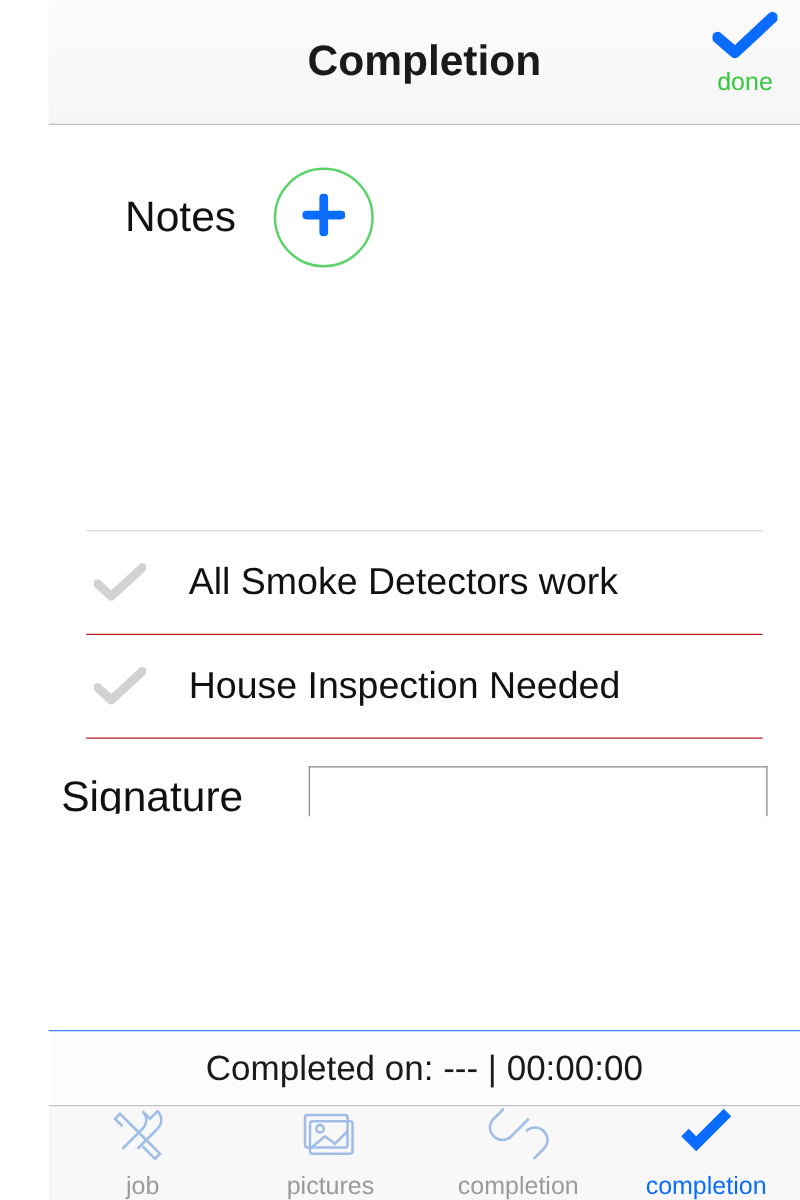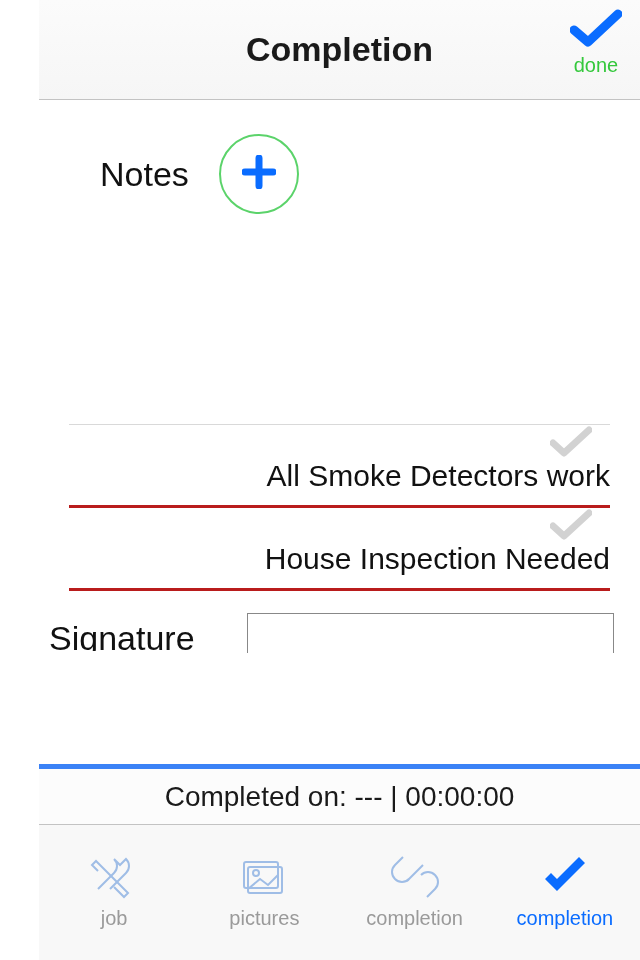--- a/index.html
+++ b/index.html
@@ -31,21 +31,21 @@
   .add-note-btn {
     width:80px; height:80px; border:2px solid #5bd36a; border-radius:50%;
     display:flex; align-items:center; justify-content:center;
     cursor:pointer; background:#fff;
   }
   .add-note-btn svg { width:34px; height:34px; }
 
   .notes-gap { height:210px; }
 
   .checklist { margin:0 30px; border-top:1px solid #d9d9d9; }
-  .check-item { display:flex; align-items:flex-end; height:83px; border-bottom:3px solid #b91c1c;flex-direction:column; }
+  .check-item { display:flex; align-items:center; height:83px; border-bottom:1px solid #b91c1c; }
   .check-icon { width:66px; display:flex; align-items:center; justify-content:flex-start; padding-left:6px; }
   .check-icon svg { width:42px; height:34px; }
   .check-label { font-size:30px; color:#111; margin-left:16px; }
 
   .signature-row {
     margin:20px 30px 0 0;
     display:flex; align-items:flex-end; height:40px;
     position:relative;
   }
   .signature-label {
@@ -53,28 +53,28 @@
     overflow:hidden; height:32px;
     width:180px;
   }
   .signature-box {
     position:absolute; left:208px; right:-4px; bottom:-2px;
     height:40px; border:1px solid #888; border-bottom:none; background:#fff;
   }
 
   
   .status-bar {
-    height:60px; background:#fcfcfc; border-top:5px solid #3b82f6;
+    height:60px; background:#fcfcfc; border-top:1px solid #3b82f6;
     display:flex; align-items:center; justify-content:center;
     font-size:28px; color:#1a1a1a;
   }
 
   
   .tabbar {
-    height:136px; background:#f8f8f8; border-top:1px solid #c3c3c3;
+    height:76px; background:#f8f8f8; border-top:1px solid #c3c3c3;
     display:flex;
     justify-content:space-between;
   }
   .tab { flex:1; display:flex; flex-direction:column; align-items:center; justify-content:center; cursor:pointer; }
   .tab svg { width:52px; height:44px; }
   .tab-label { font-size:20px; margin-top:4px; color:#9a9a9a; }
   .tab.active .tab-label { color:#0a6cff; }
   .tab .stroke { stroke:#9fbde6; fill:none; stroke-width:2; }
   .tab.active .fill { fill:#0a6cff; }
 </style>

